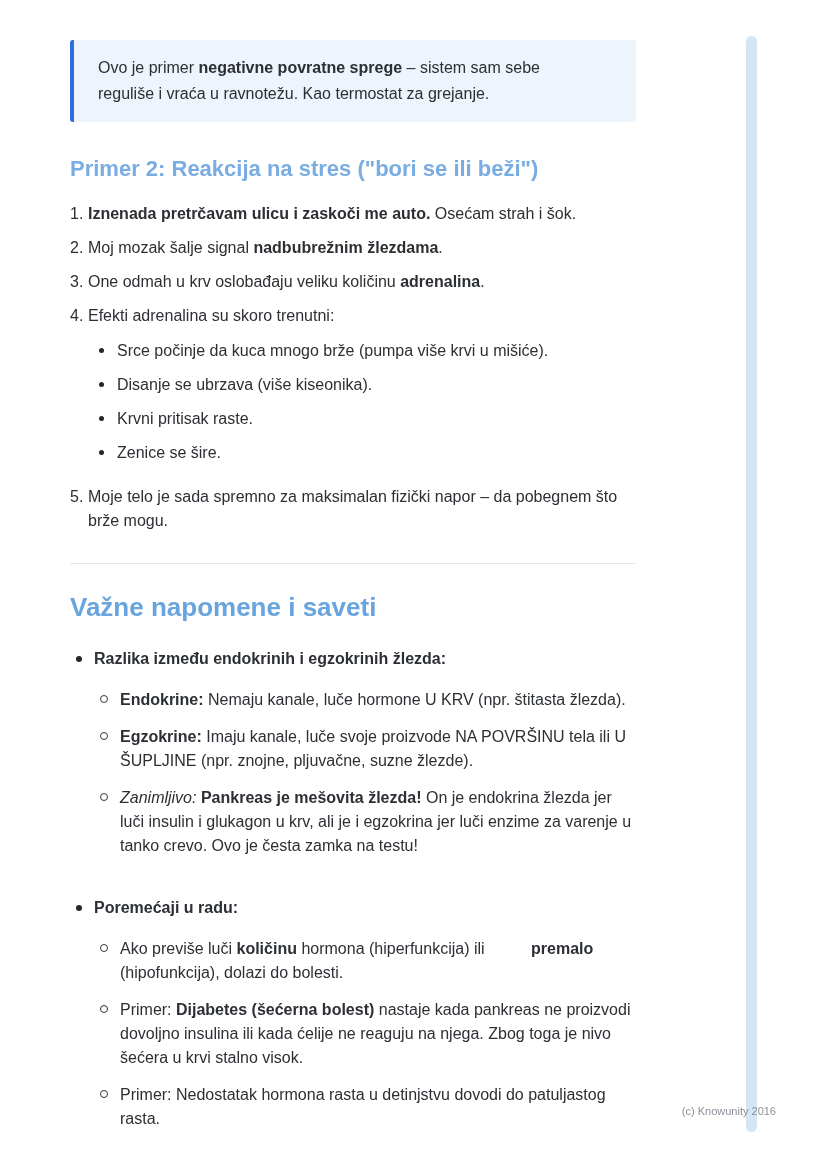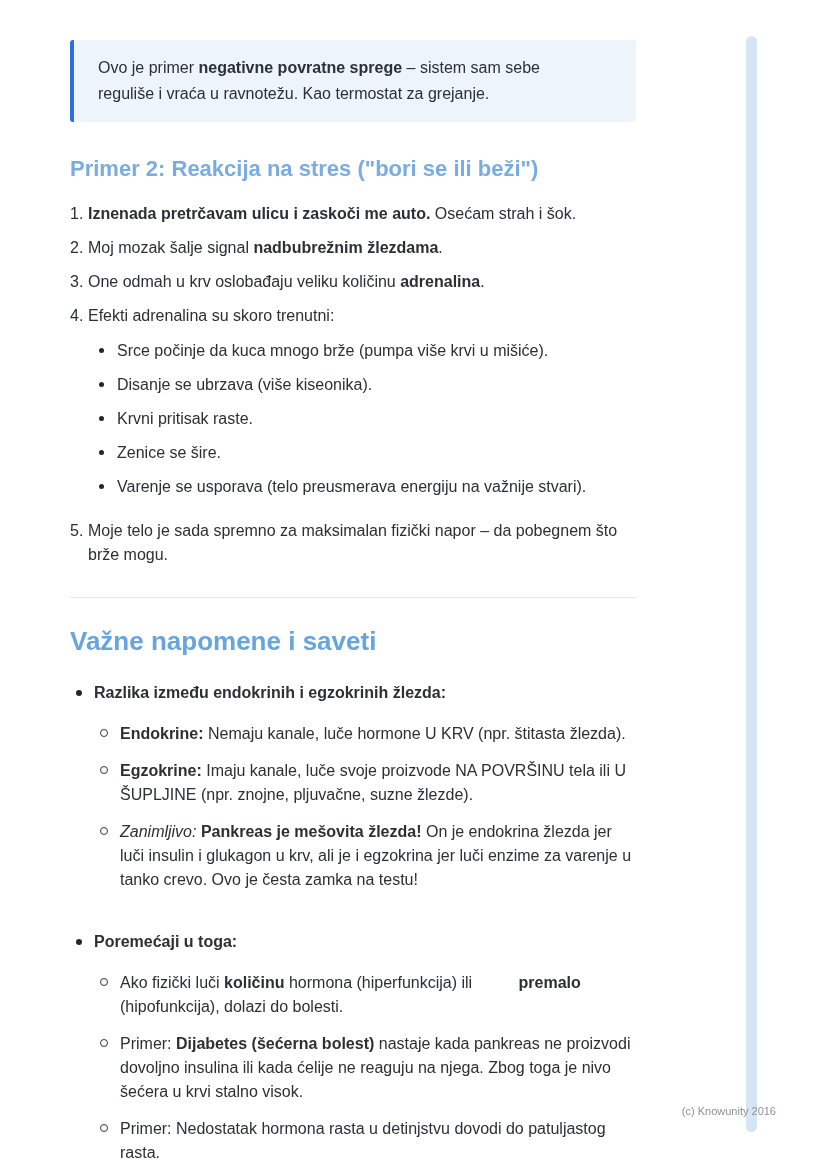--- a/index.html
+++ b/index.html
@@ -129,24 +129,20 @@
               <p class="rich"><span>Disanje se ubrzava (više kiseonika).</span></p>
             </li>
             <li>
               <span class="bullet-dot"></span>
               <p class="rich"><span>Krvni pritisak raste.</span></p>
             </li>
             <li>
               <span class="bullet-dot"></span>
               <p class="rich"><span>Zenice se šire.</span></p>
             </li>
-            <li>
-              <span class="bullet-dot"></span>
-              <p class="rich"><span>Varenje se usporava (telo preusmerava energiju na važnije stvari).</span></p>
-            </li>
           </ul>
         </div>
       </li>
       <li class="step">
         <span class="num">5.</span>
         <div class="step-body">
           <p class="rich"><span>Moje telo je sada spremno za maksimalan fizički napor – da pobegnem što brže mogu.</span></p>
         </div>
       </li>
     </ol>
@@ -174,25 +170,25 @@
               <span class="circle-marker"></span>
               <p class="rich"><span style="font-style: italic;">Zanimljivo:</span><span> </span><span style="font-weight: 700;">Pankreas je mešovita žlezda!</span><span> On je endokrina žlezda jer luči insulin i glukagon u krv, ali je i egzokrina jer luči enzime za varenje u tanko crevo. Ovo je česta zamka na testu!</span></p>
             </li>
           </ul>
         </div>
       </li>
 
       <li class="note">
         <span class="note-dot"></span>
         <div class="note-body">
-          <p class="rich"><span style="font-weight: 700;">Poremećaji u toga:</span></p>
+          <p class="rich"><span style="font-weight: 700;">Poremećaji u radu:</span></p>
           <ul class="subnotes">
             <li>
               <span class="circle-marker"></span>
-              <p class="rich"><span>Ako fizički luči </span><span style="font-weight: 700;">količinu</span><span> hormona (hiperfunkcija) ili </span><span style="font-weight: 700; margin-left: 42px;">premalo</span><span> (hipofunkcija), dolazi do bolesti.</span></p>
+              <p class="rich"><span>Ako previše luči </span><span style="font-weight: 700;">količinu</span><span> hormona (hiperfunkcija) ili </span><span style="font-weight: 700; margin-left: 42px;">premalo</span><span> (hipofunkcija), dolazi do bolesti.</span></p>
             </li>
             <li>
               <span class="circle-marker"></span>
               <p class="rich"><span>Primer: </span><span style="font-weight: 700;">Dijabetes (šećerna bolest)</span><span> nastaje kada pankreas ne proizvodi dovoljno insulina ili kada ćelije ne reaguju na njega. Zbog toga je nivo šećera u krvi stalno visok.</span></p>
             </li>
             <li>
               <span class="circle-marker"></span>
               <p class="rich"><span>Primer: Nedostatak hormona rasta u detinjstvu dovodi do patuljastog rasta.</span></p>
             </li>
           </ul>

